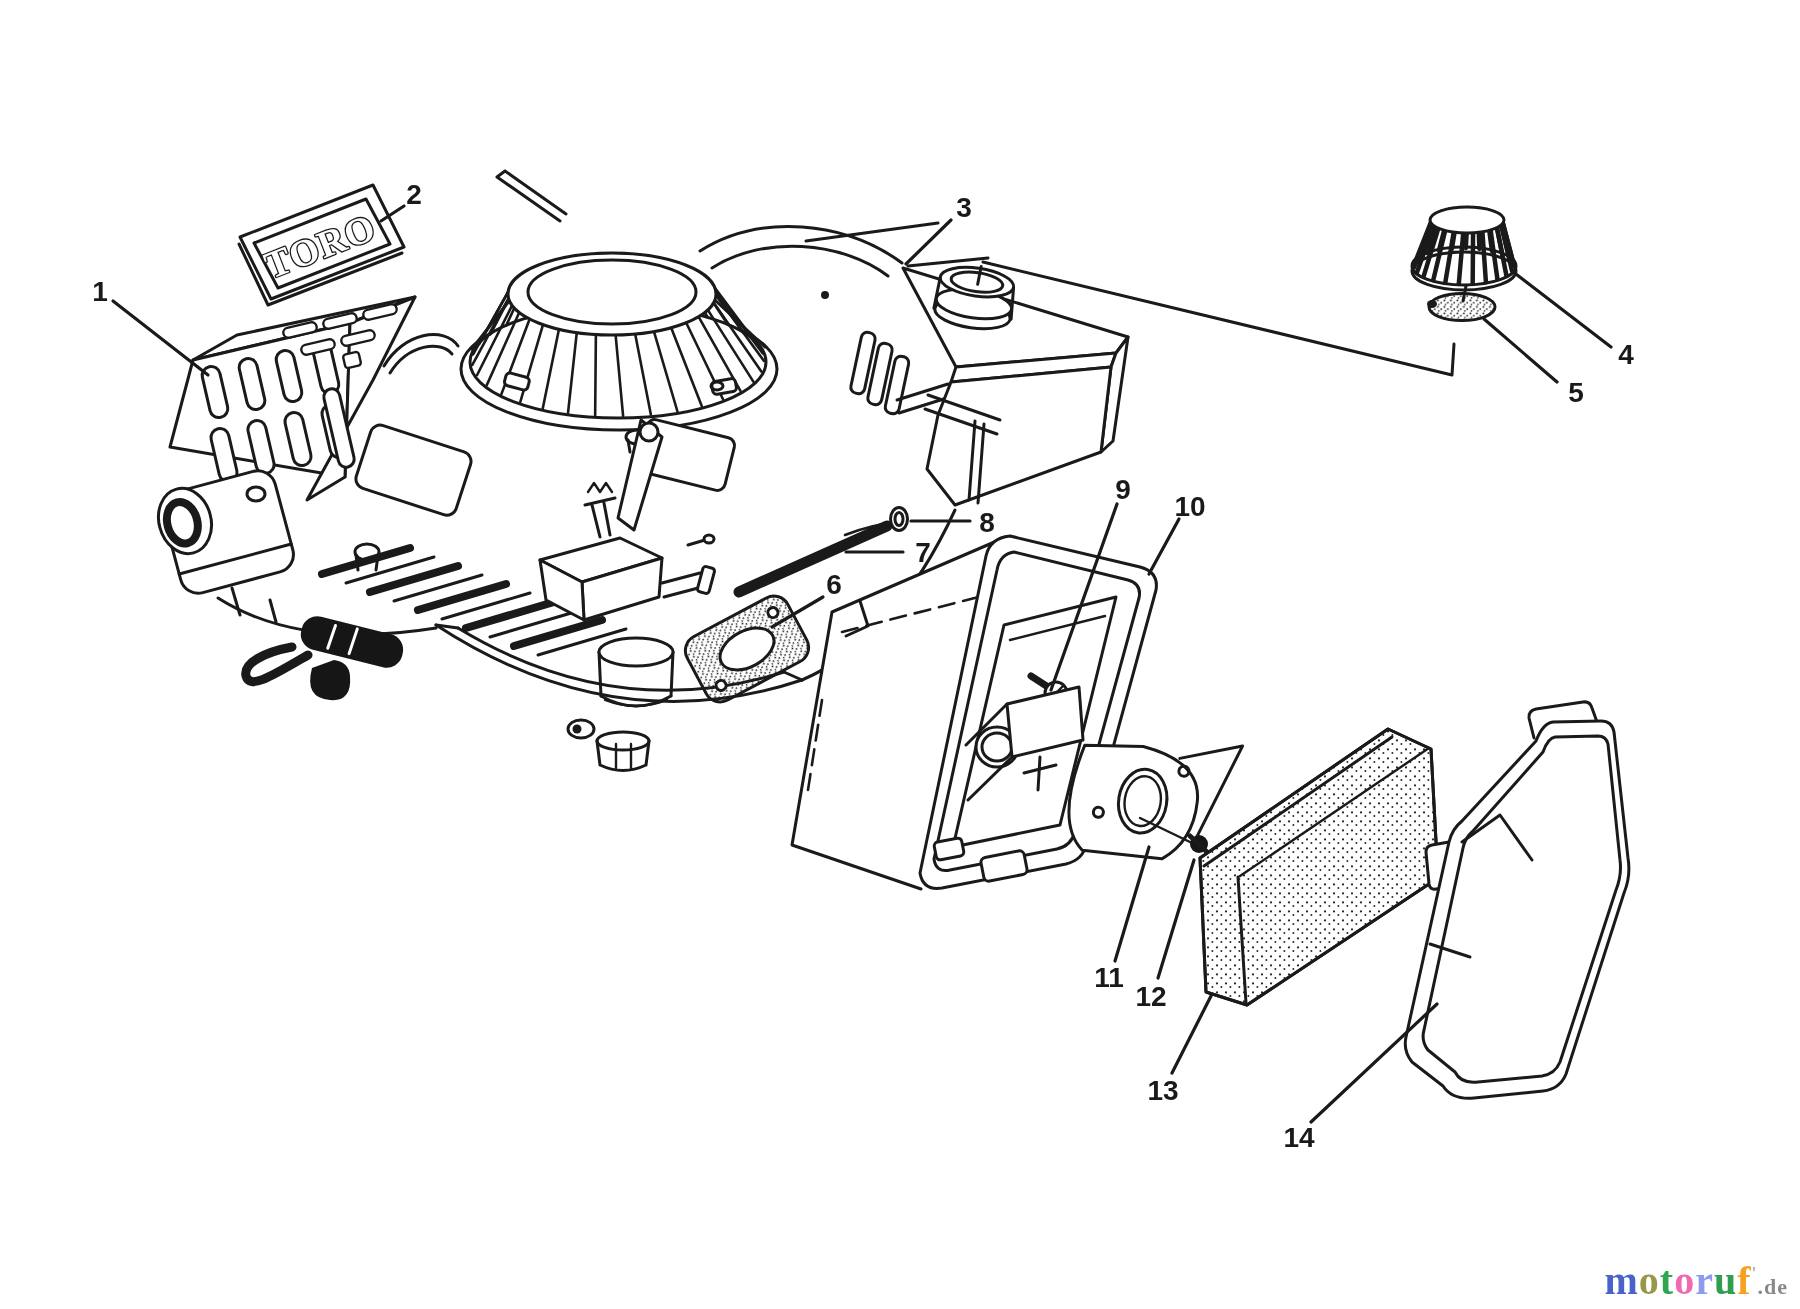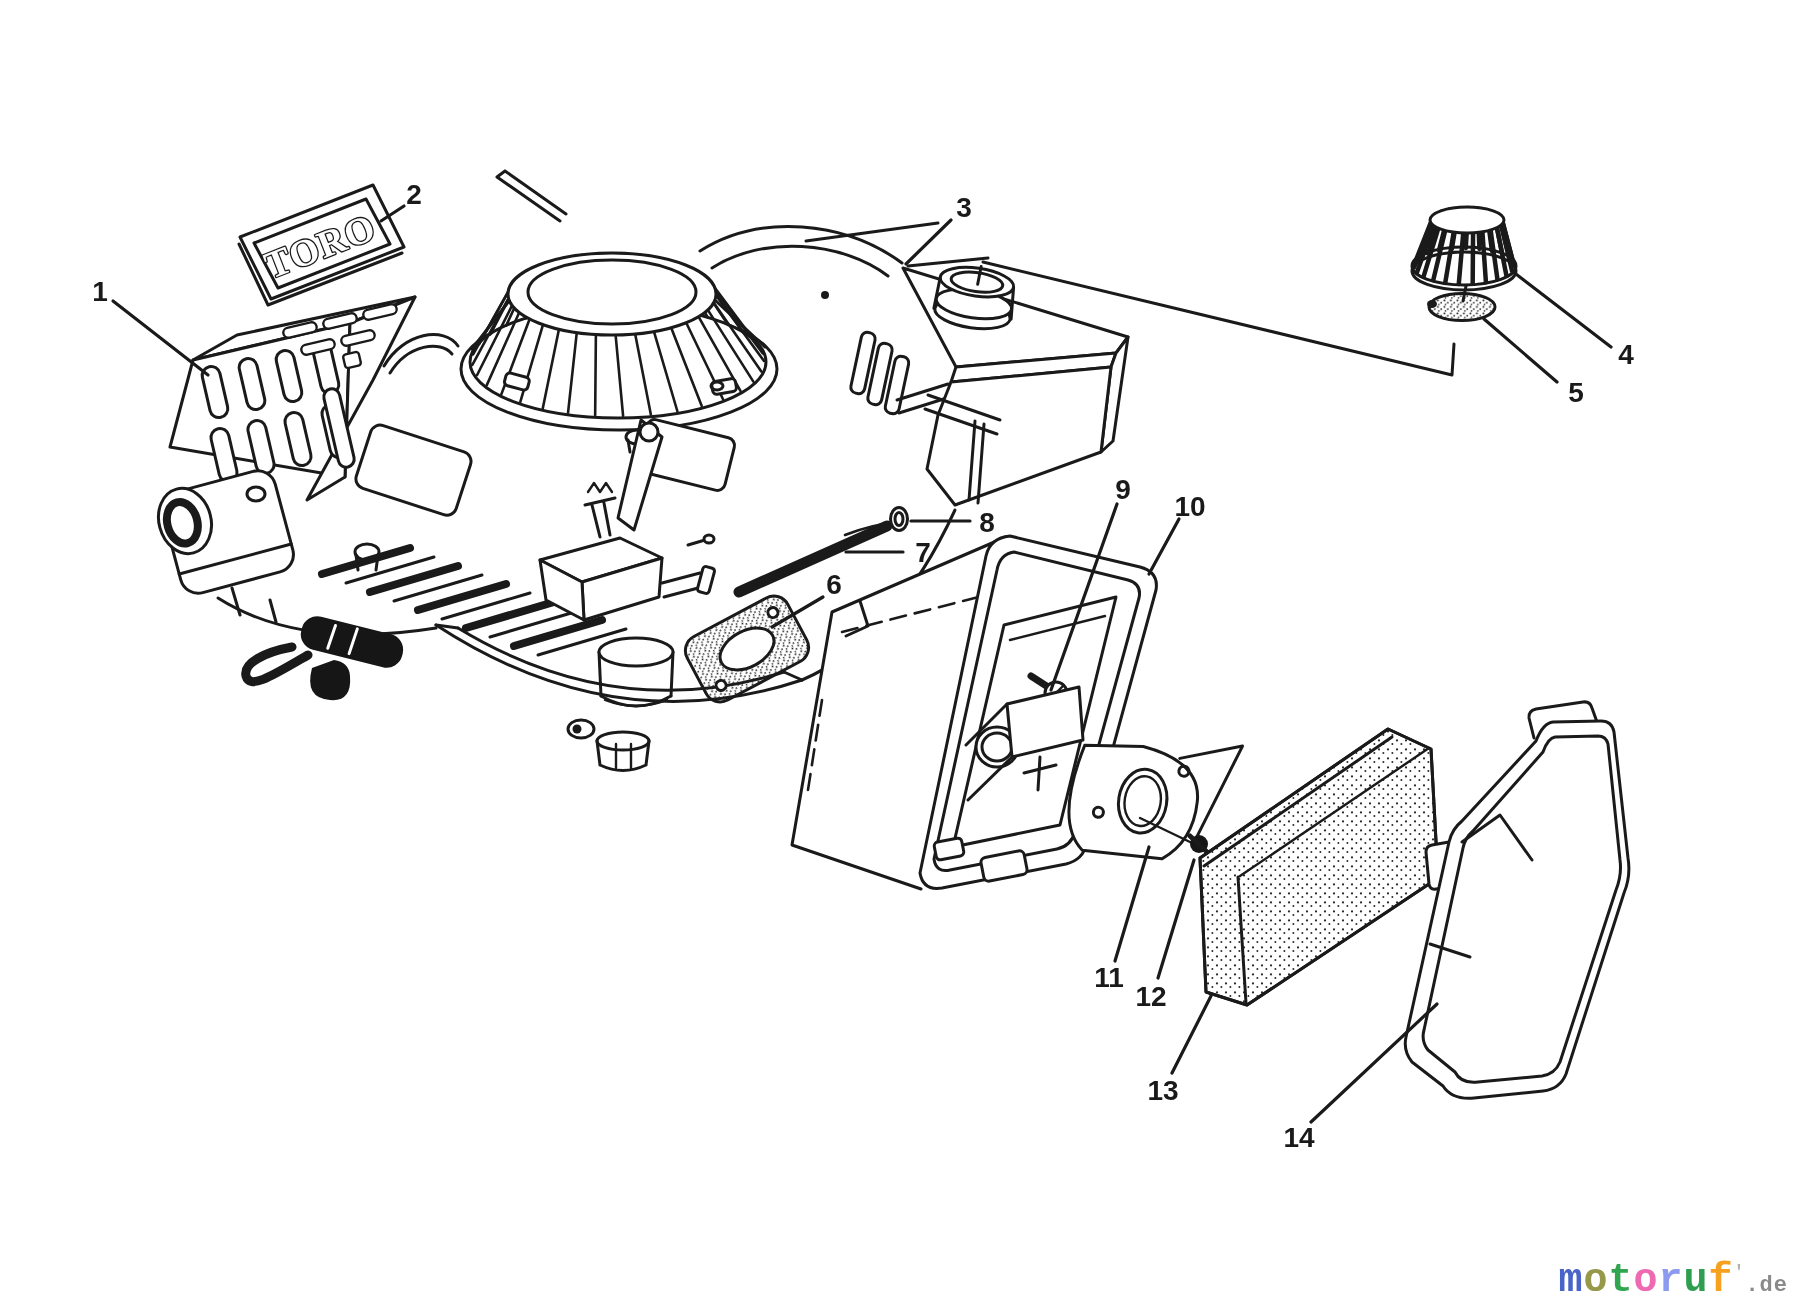--- a/index.html
+++ b/index.html
@@ -3,21 +3,21 @@
 <meta charset="utf-8">
 <style>
   html,body{margin:0;padding:0;background:#e8e8e8;}
   .stage{
     position:relative;width:1800px;height:1309px;background:#ffffff;
     overflow:hidden;font-family:"Liberation Sans",sans-serif;
   }
   .stage svg{position:absolute;left:0;top:0;}
   .watermark{
     position:absolute;right:12px;bottom:8px;
-    font-family:Liberation Mono, monospace;font-weight:bold;
+    font-family:Liberation Serif, serif;font-weight:bold;
     font-size:40px;letter-spacing:1px;line-height:1;
     user-select:none;white-space:nowrap;
   }
   .watermark .tld{font-size:22px;font-weight:bold;}
   .watermark .tick{font-size:18px;vertical-align:14px;}
   .callout-num{
     font-family:"Liberation Sans",sans-serif;font-weight:700;
   }
 </style>
 </head>

